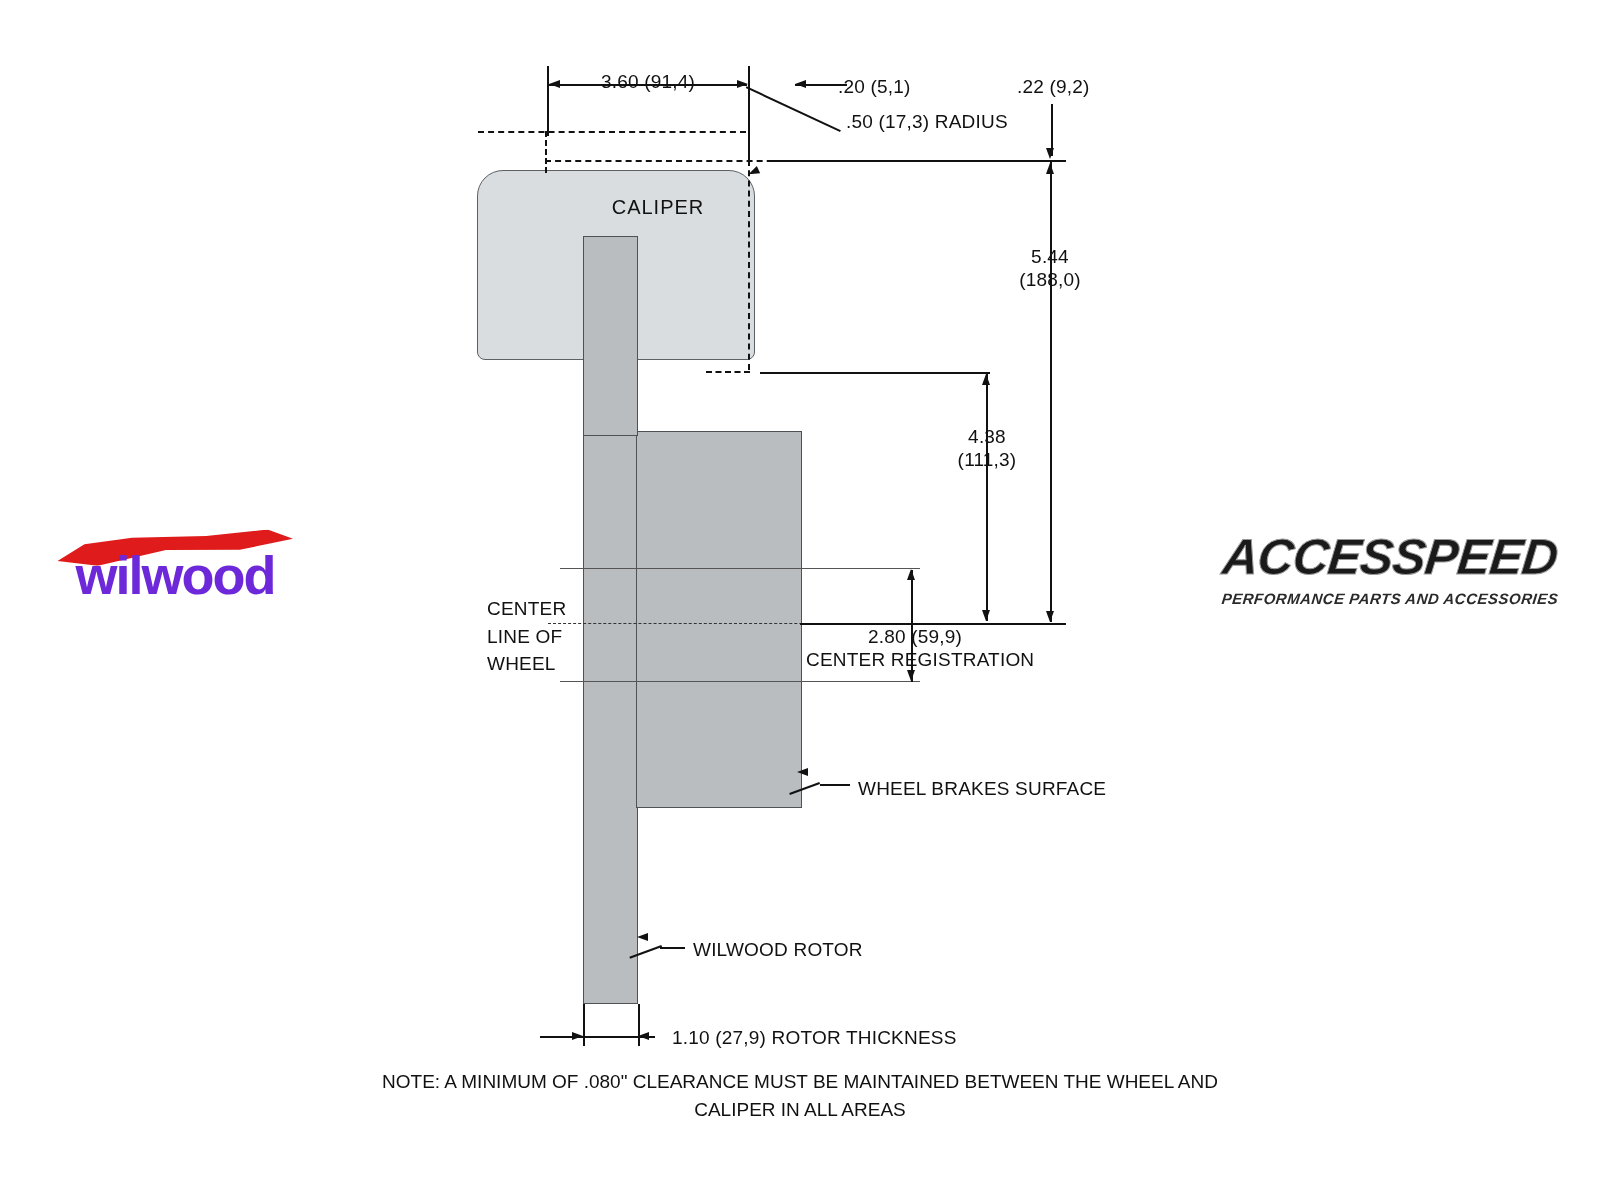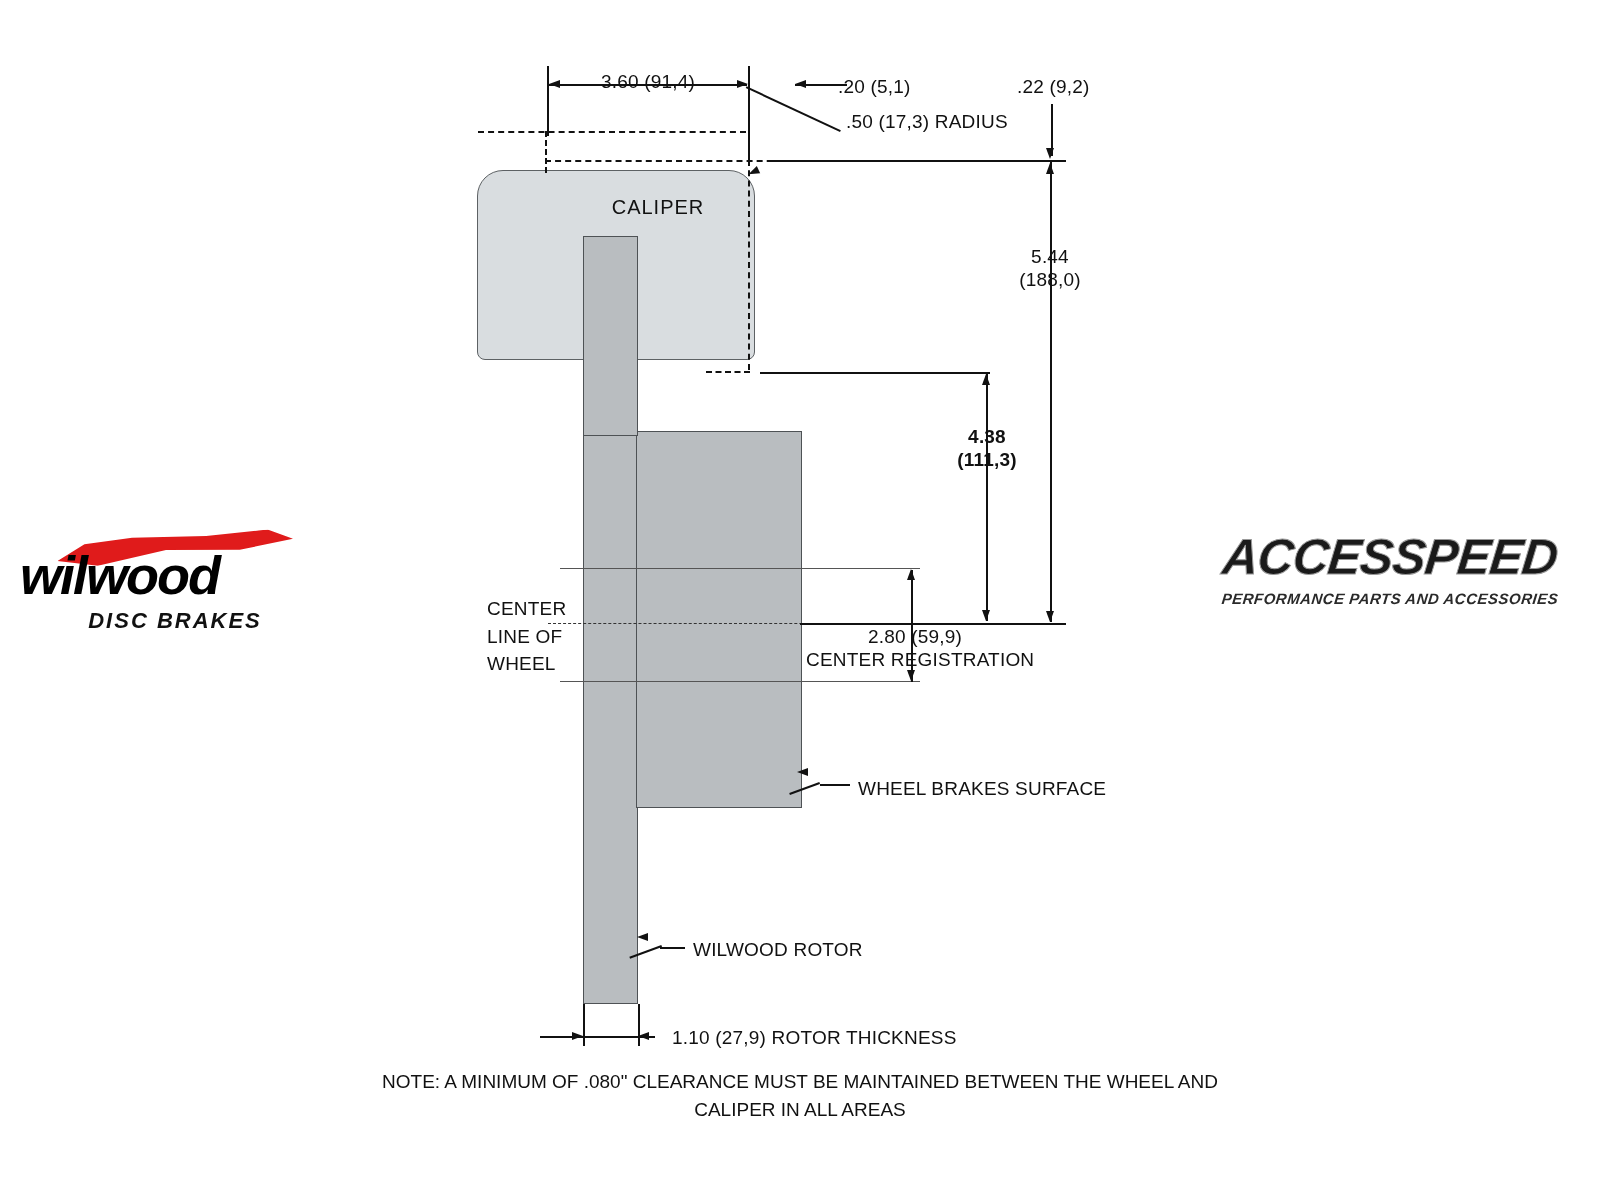--- a/index.html
+++ b/index.html
@@ -127,27 +127,26 @@
     position: absolute;
     left: 20px;
     top: 520px;
     width: 310px;
     height: 130px;
   }
   #wilwood-name {
     position: absolute;
     left: 0; top: 24px;
     width: 310px;
-    text-align: left;
+    text-align: center;
     font-family: "Liberation Sans", sans-serif;
     font-size: 54px;
     font-weight: bold;
-    font-style: italic;
     letter-spacing: -2px;
-    color: #000000;
+    color: #6d28d9;
   }
   #wilwood-swoosh {
     position: absolute;
     left: 40px;
     top: 14px;
     width: 230px;
     height: 34px;
     background: #e01b1b;
     transform: skewX(-16deg) rotate(-3deg);
     clip-path: polygon(0% 62%, 10% 16%, 30% 4%, 62% 10%, 88% 0%, 100% 32%, 78% 56%, 46% 46%, 18% 82%);
@@ -221,21 +220,20 @@
   }
 </style>
 </head>
 <body>
 
 <div id="stage">
 
   <div id="wilwood-logo">
     <div id="wilwood-swoosh"></div>
     <div id="wilwood-name">wilwood</div>
-    <div id="wilwood-sub">DISC BRAKES</div>
   </div>
 
   <div id="accesspeed-logo">
     <div id="accesspeed-name">ACCESSPEED</div>
     <div id="accesspeed-sub">PERFORMANCE PARTS AND ACCESSORIES</div>
   </div>
 
   <div class="rotor-part" style="left:583px; top:236px; width:55px; height:768px;"></div>
 
   <div class="rotor-part" style="left:636px; top:431px; width:166px; height:377px;"></div>
@@ -282,21 +280,21 @@
   <div class="line vline" style="left:1050px; top:162px; height:460px;"></div>
   <div class="arrow up" style="left:1046px; top:163px;"></div>
   <div class="arrow down" style="left:1046px; top:611px;"></div>
   <div class="txt center" style="left:985px; top:245px; width:130px;">5.44
 (188,0)</div>
 
   <div class="line hline" style="left:760px; top:372px; width:230px;"></div>
   <div class="line vline" style="left:986px; top:373px; height:248px;"></div>
   <div class="arrow up" style="left:982px; top:374px;"></div>
   <div class="arrow down" style="left:982px; top:610px;"></div>
-  <div class="txt center" style="left:922px; top:425px; width:130px;font-weight:bold;">4.38
+  <div class="txt center" style="left:922px; top:425px; width:130px;">4.38
 (111,3)</div>
 
   <div class="line vline" style="left:911px; top:570px; height:112px;"></div>
   <div class="arrow up" style="left:907px; top:569px;"></div>
   <div class="arrow down" style="left:907px; top:670px;"></div>
   <div class="txt" style="left:868px; top:625px;">2.80 (59,9)</div>
   <div class="txt" style="left:806px; top:648px;">CENTER REGISTRATION</div>
 
   <div class="txt" style="left:487px; top:595px; line-height:1.45;">CENTER
 LINE OF

